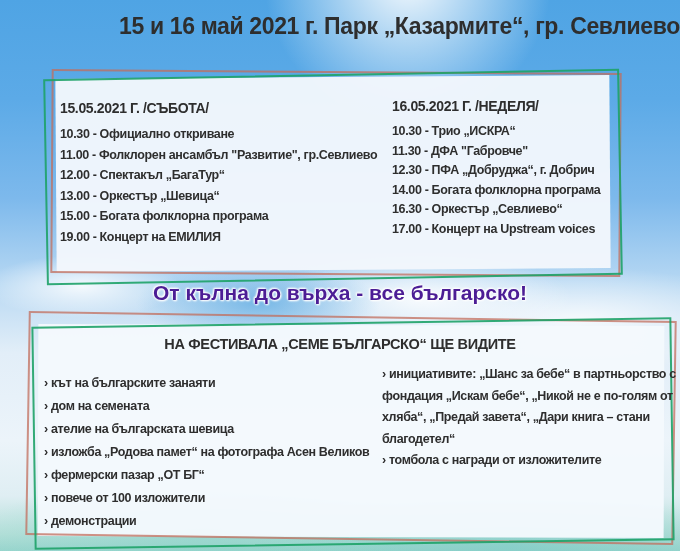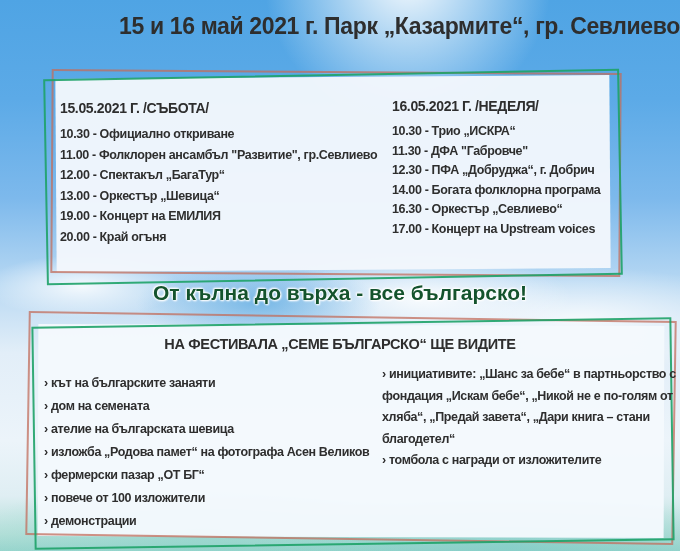--- a/index.html
+++ b/index.html
@@ -35,21 +35,21 @@
   .txt{color:#2e2e2e;font-weight:700;letter-spacing:-0.35px;}
   .col{position:absolute;z-index:4;}
   .col-header{font-size:14px;margin-bottom:8px;}
   .sat{left:60px;top:100px;width:318px;}
   .sat .line{font-size:12.5px;line-height:20.5px;white-space:nowrap;}
   .sun{left:392px;top:98px;width:226px;}
   .sun .col-header{}
   .sun .line{font-size:12.5px;line-height:19.5px;white-space:nowrap;}
   .slogan{
     position:absolute;left:0;top:281px;width:680px;z-index:4;text-align:center;
-    font-size:21px;font-weight:700;color:#14532d;letter-spacing:0;
+    font-size:21px;font-weight:700;color:#4c1d95;letter-spacing:0;
     text-shadow:0 0 2px #fff,0 0 3px #fff,1px 1px 2px #fff,-1px -1px 2px #fff;
   }
   .fest-header{position:absolute;left:40px;top:336px;width:600px;z-index:4;text-align:center;font-size:14.5px;}
   .fest-left{position:absolute;left:44px;top:372px;width:322px;z-index:4;}
   .fest-left .line{font-size:12.5px;line-height:23px;white-space:nowrap;}
   .fest-right{position:absolute;left:382px;top:364px;width:296px;z-index:4;}
   .fest-right .para{font-size:12.5px;line-height:21.5px;}
 </style>
 </head>
 <body>
@@ -61,22 +61,22 @@
 <div class="panel top-panel"></div>
 <div class="frame top-red"></div>
 <div class="frame top-green"></div>
 
 <div class="col sat">
   <div class="col-header txt">15.05.2021 Г. /СЪБОТА/</div>
   <div class="line txt">10.30 - Официално откриване</div>
   <div class="line txt">11.00 - Фолклорен ансамбъл "Развитие", гр.Севлиево</div>
   <div class="line txt">12.00 - Спектакъл „БагаТур“</div>
   <div class="line txt">13.00 - Оркестър „Шевица“</div>
+  <div class="line txt">15.00 - Богата фолклорна програма</div>
   <div class="line txt">19.00 - Концерт на ЕМИЛИЯ</div>
-  <div class="line txt">20.00 - Край огъня</div>
 </div>
 
 <div class="col sun">
   <div class="col-header txt">16.05.2021 Г. /НЕДЕЛЯ/</div>
   <div class="line txt">10.30 - Трио „ИСКРА“</div>
   <div class="line txt">11.30 - ДФА "Габровче"</div>
   <div class="line txt">12.30 - ПФА „Добруджа“, г. Добрич</div>
   <div class="line txt">14.00 - Богата фолклорна програма</div>
   <div class="line txt">16.30 - Оркестър „Севлиево“</div>
   <div class="line txt">17.00 - Концерт на Upstream voices</div>

